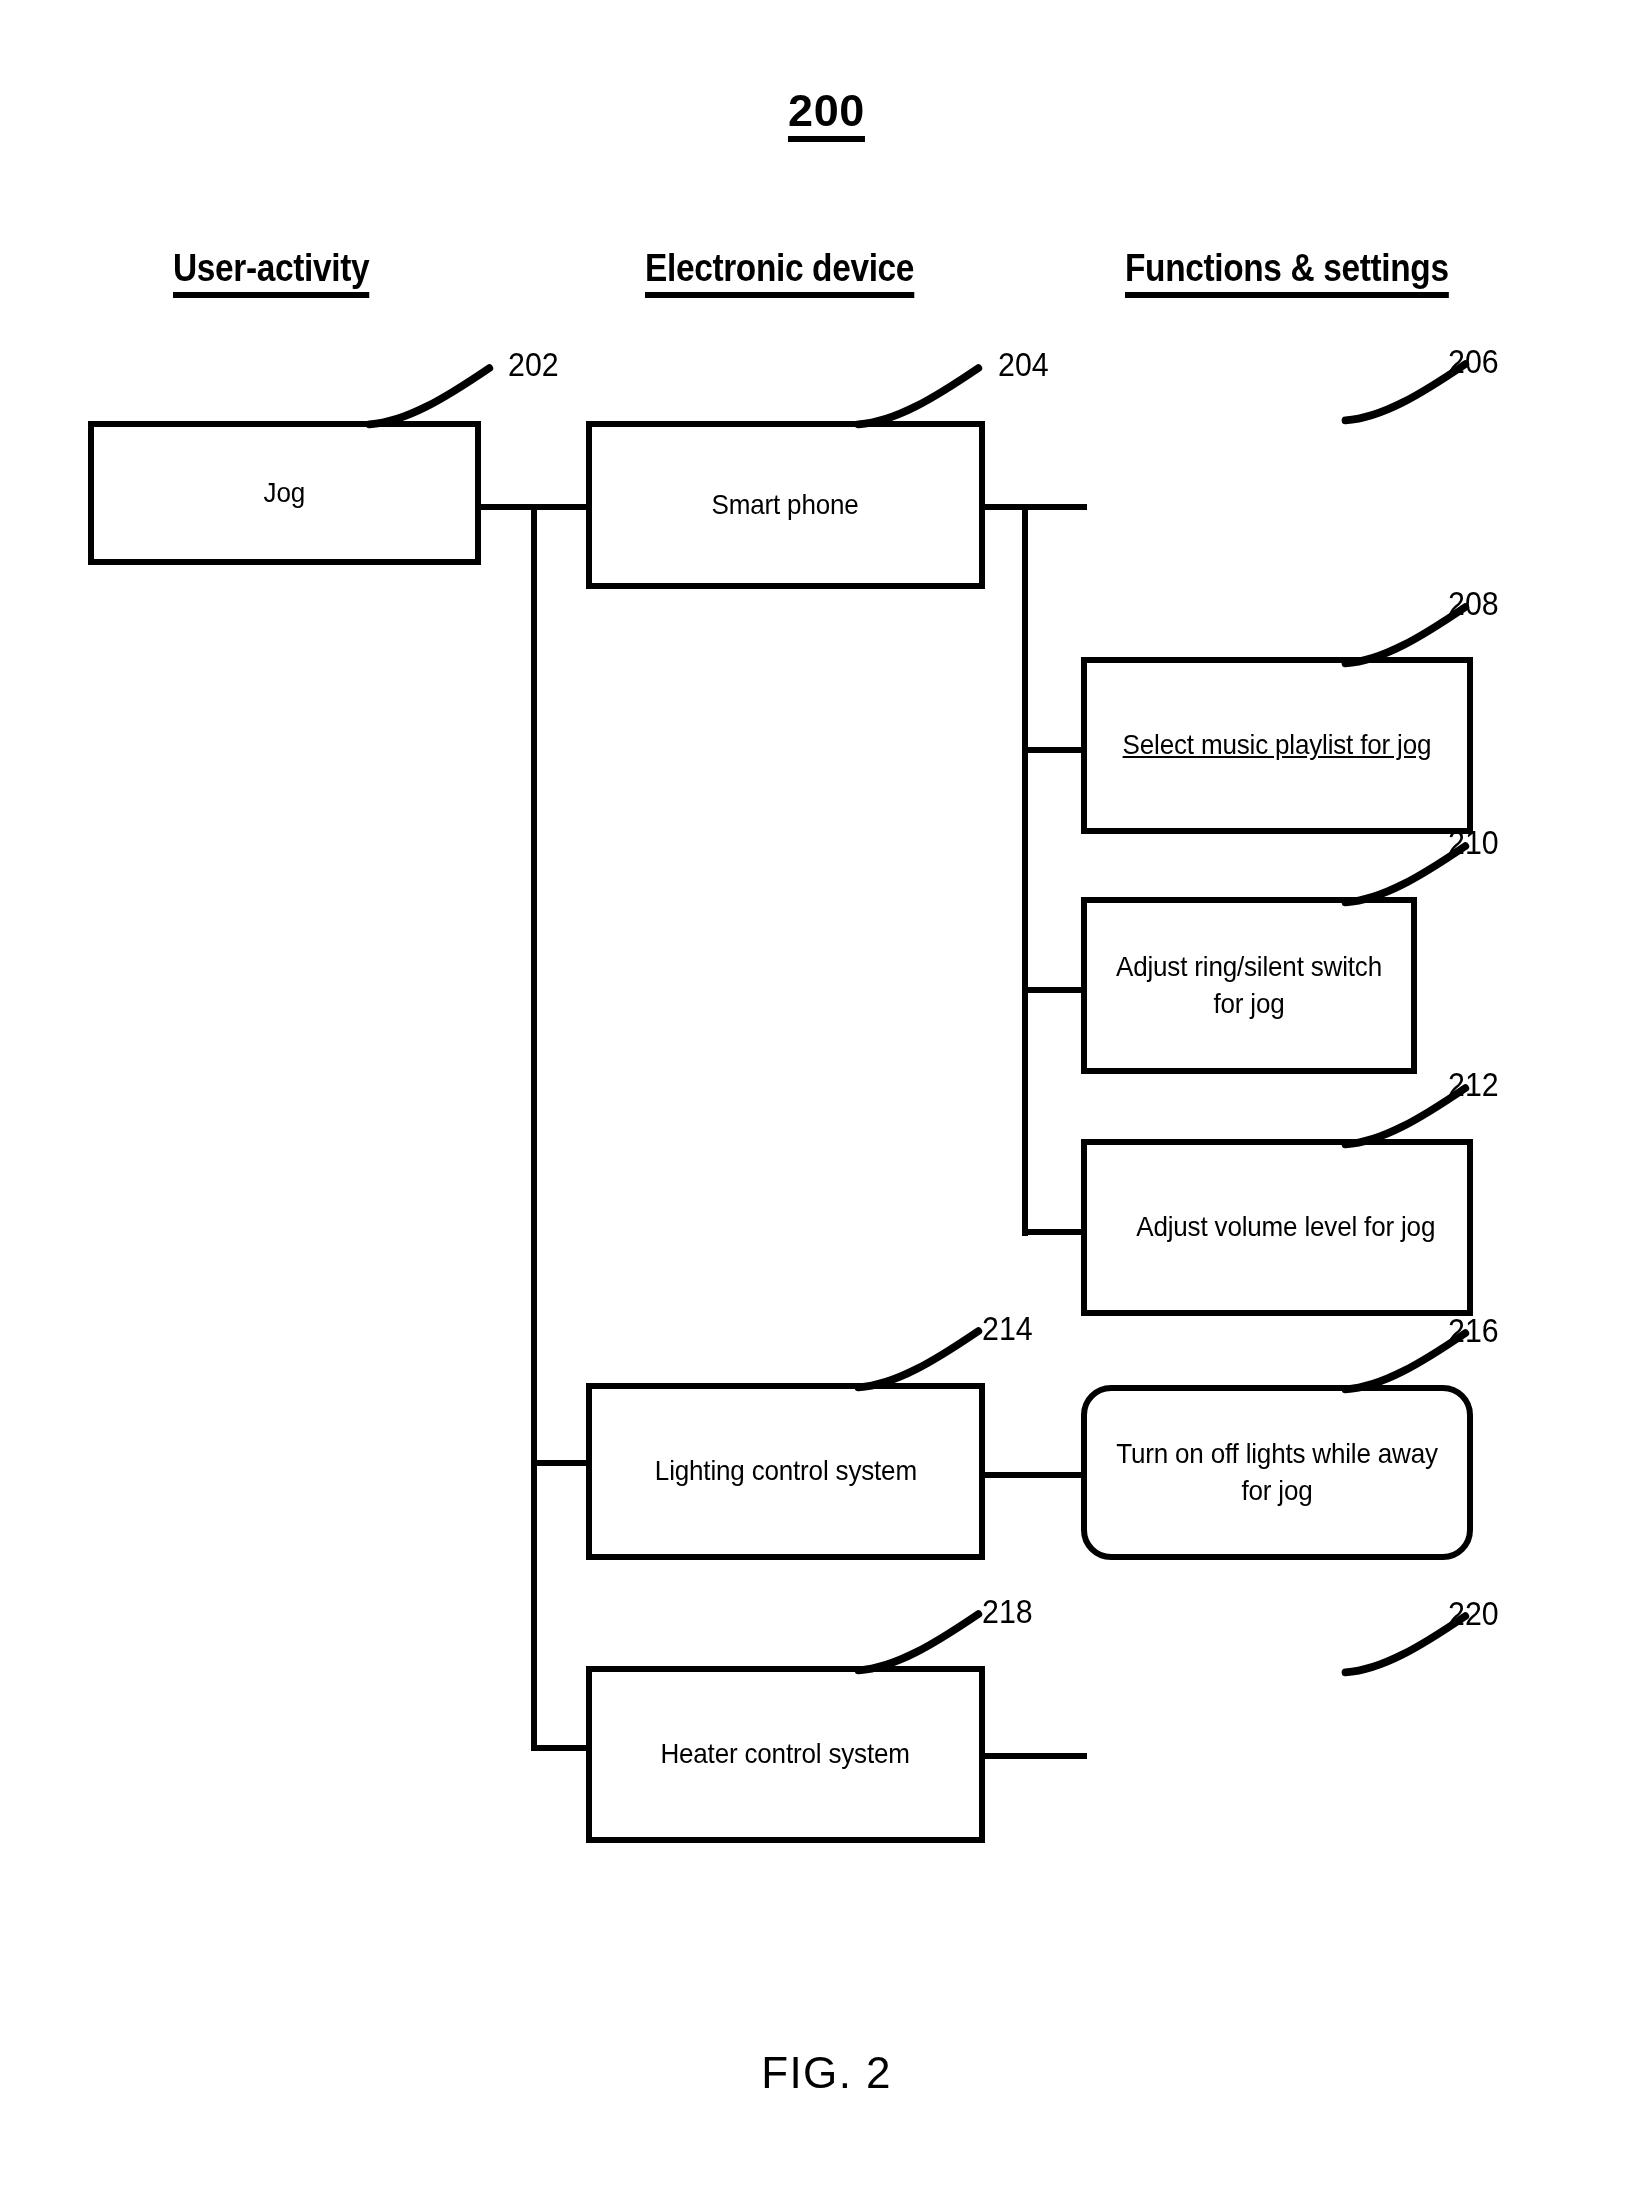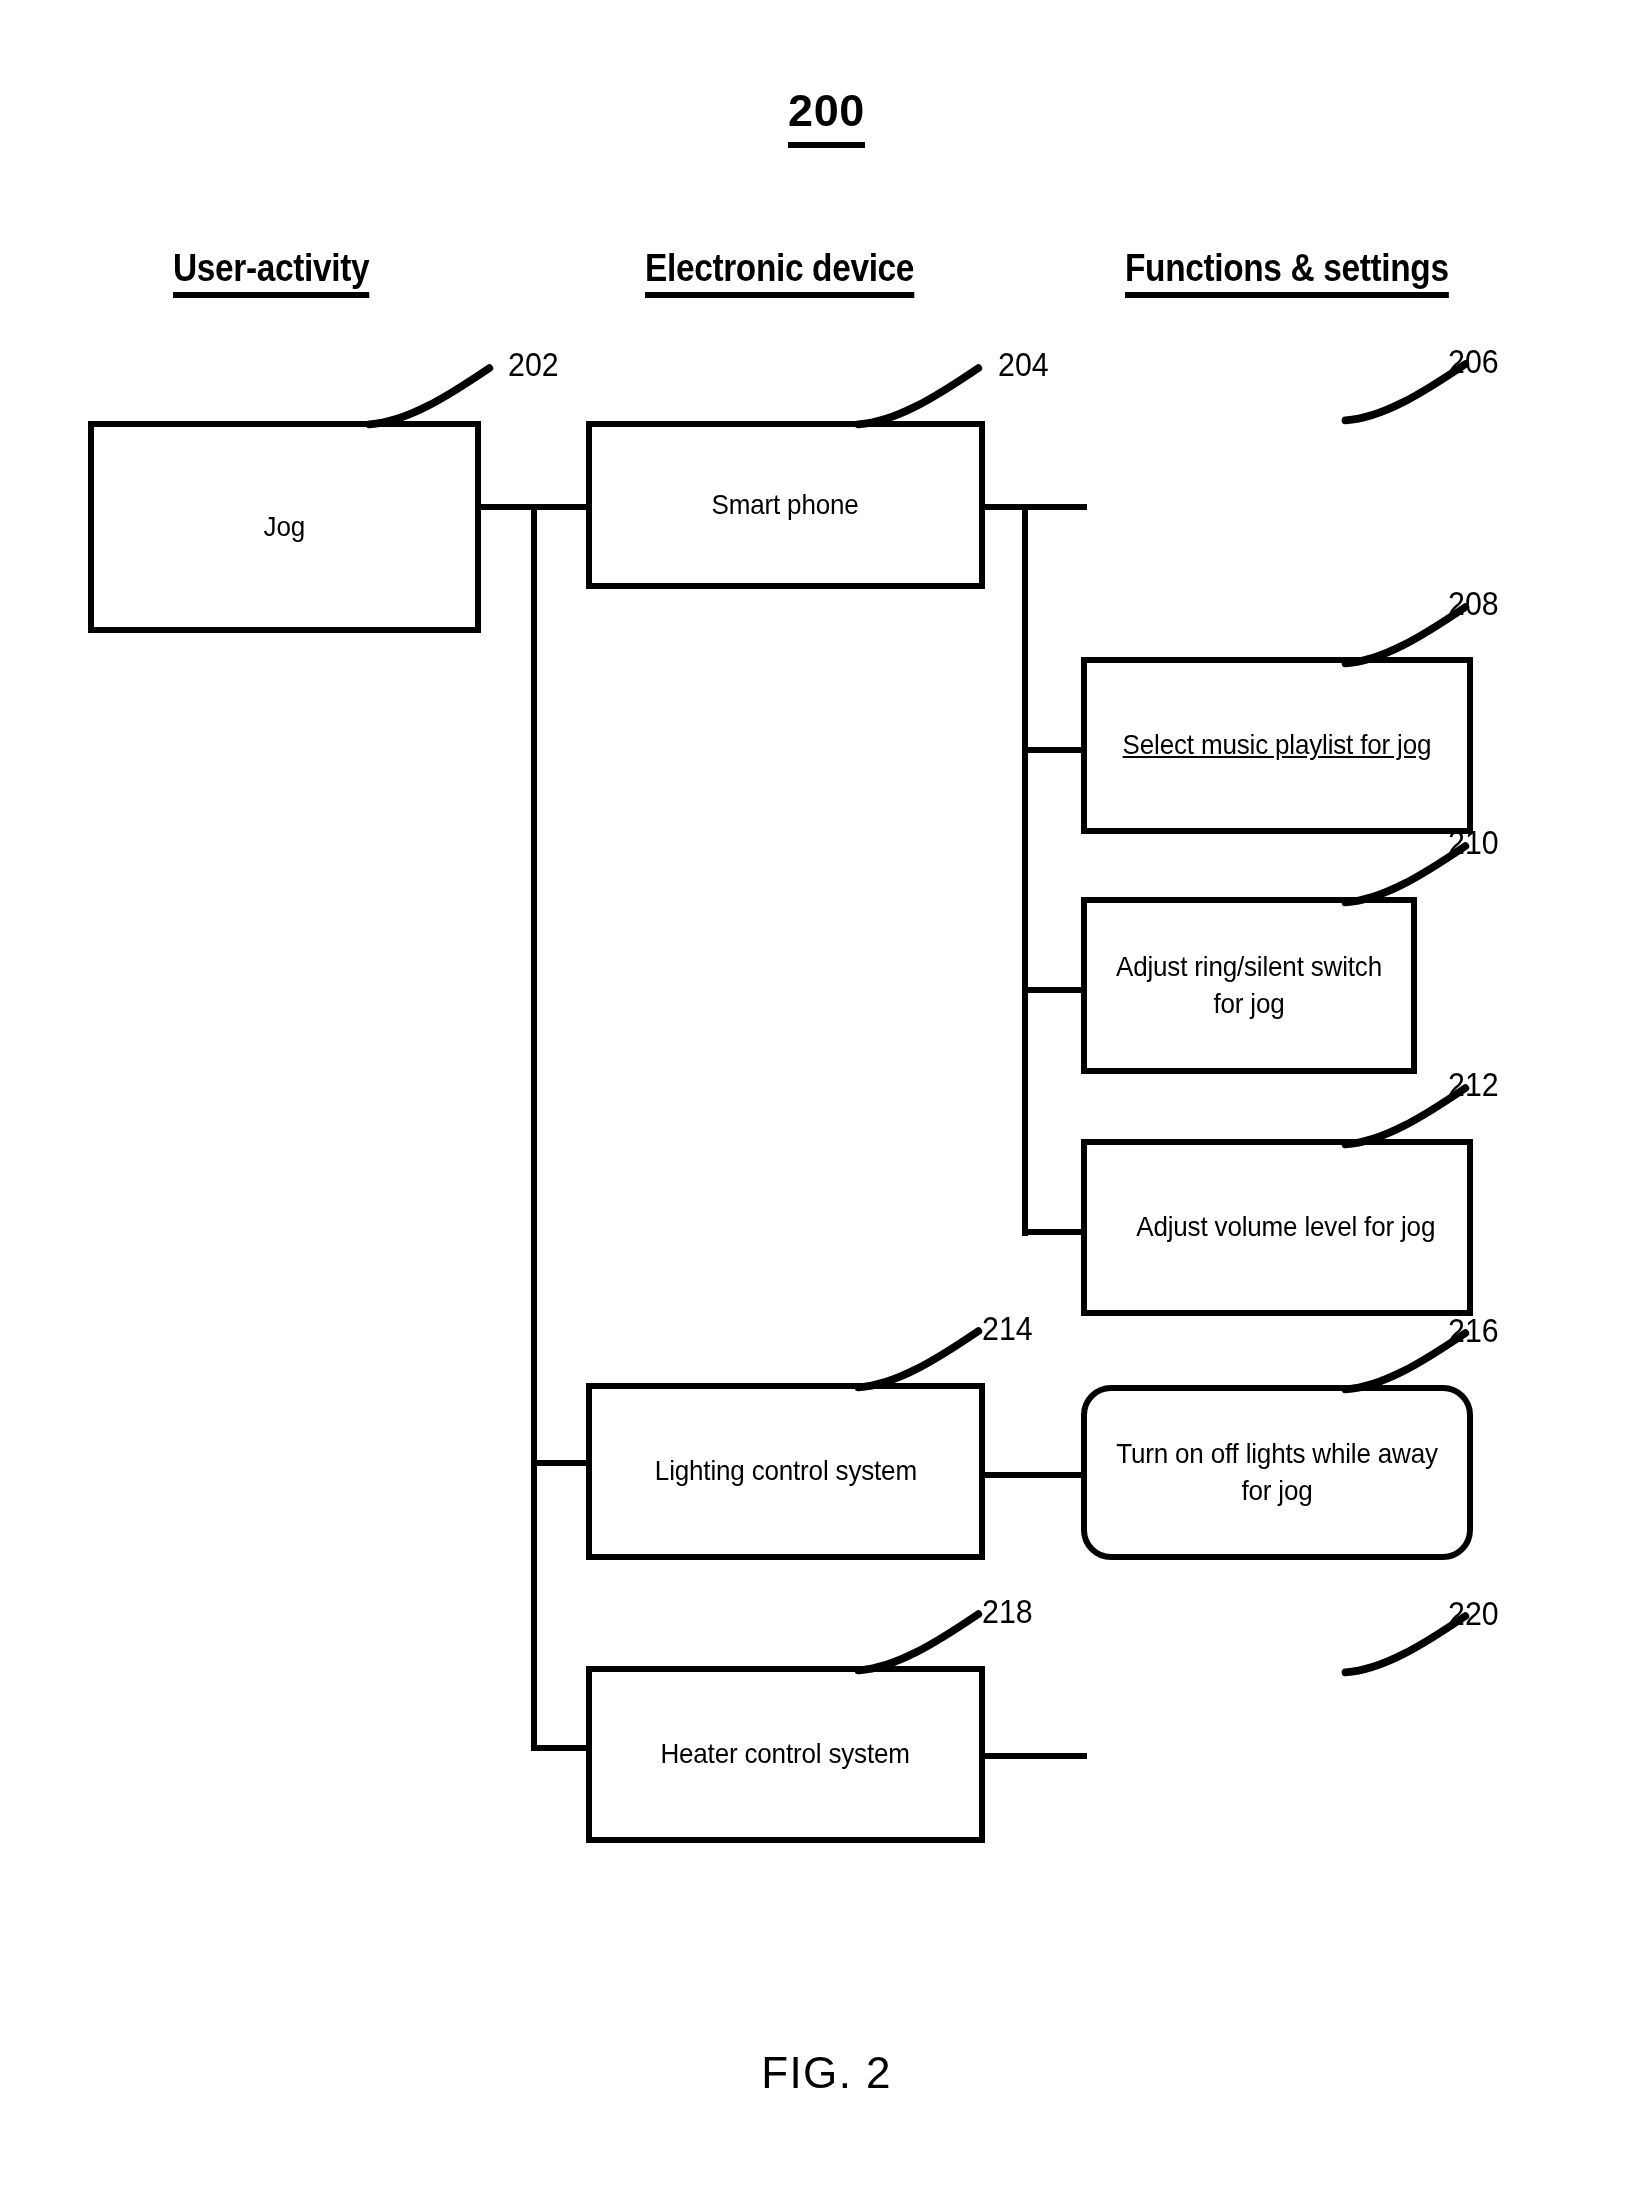--- a/index.html
+++ b/index.html
@@ -3,21 +3,21 @@
 <meta charset="utf-8">
 <style>
   html,body{margin:0;padding:0;background:#fff;}
   body{width:1653px;height:2205px;position:relative;overflow:hidden;
        font-family:"Liberation Sans","DejaVu Sans",sans-serif;color:#000;}
   #stage{position:absolute;left:0;top:0;width:1653px;height:2205px;}
 
   
   .fignum{position:absolute;left:0;right:0;text-align:center;top:85px;
           font-size:45px;font-weight:700;letter-spacing:0.7px;}
-  .fignum span{display:inline-block;border-bottom:6.4px solid #000;padding-bottom:8px;line-height:1.05;}
+  .fignum span{display:inline-block;border-bottom:6.4px solid #000;padding-bottom:2px;line-height:1.05;}
 
   
   .colhead{position:absolute;font-size:38px;font-weight:700;
            letter-spacing:-0.4px;white-space:nowrap;line-height:1.05;
            transform:scaleX(.88);transform-origin:left center;}
   .colhead span{display:inline-block;border-bottom:6.4px solid #000;padding-bottom:3.5px;}
 
   
   .box{position:absolute;box-sizing:border-box;border:6.4px solid #000;background:#fff;
        display:flex;align-items:center;justify-content:center;text-align:center;
@@ -75,21 +75,21 @@
   <div class="seg" style="left:1022px;top:747px;width:65px;height:6.4px;"></div>
 
   <div class="seg" style="left:1022px;top:987px;width:65px;height:6.4px;"></div>
 
   <div class="seg" style="left:1022px;top:1229px;width:65px;height:6.4px;"></div>
 
   <div class="seg" style="left:979px;top:1472px;width:108px;height:6.4px;"></div>
 
   <div class="seg" style="left:979px;top:1753px;width:108px;height:6.4px;"></div>
 
-  <div class="box" style="left:88px;top:421px;width:393px;height:212px;">
+  <div class="box" style="left:88px;top:421px;width:393px;height:144px;">
     <span class="bt">Jog</span>
   </div>
 
   <div class="box" style="left:586px;top:421px;width:399px;height:168px;">
     <span class="bt">Smart phone</span>
   </div>
 
 
   <div class="box" style="left:1081px;top:657px;width:392px;height:177px;text-decoration:underline;">
     <span class="bt">Select music playlist for jog</span>

